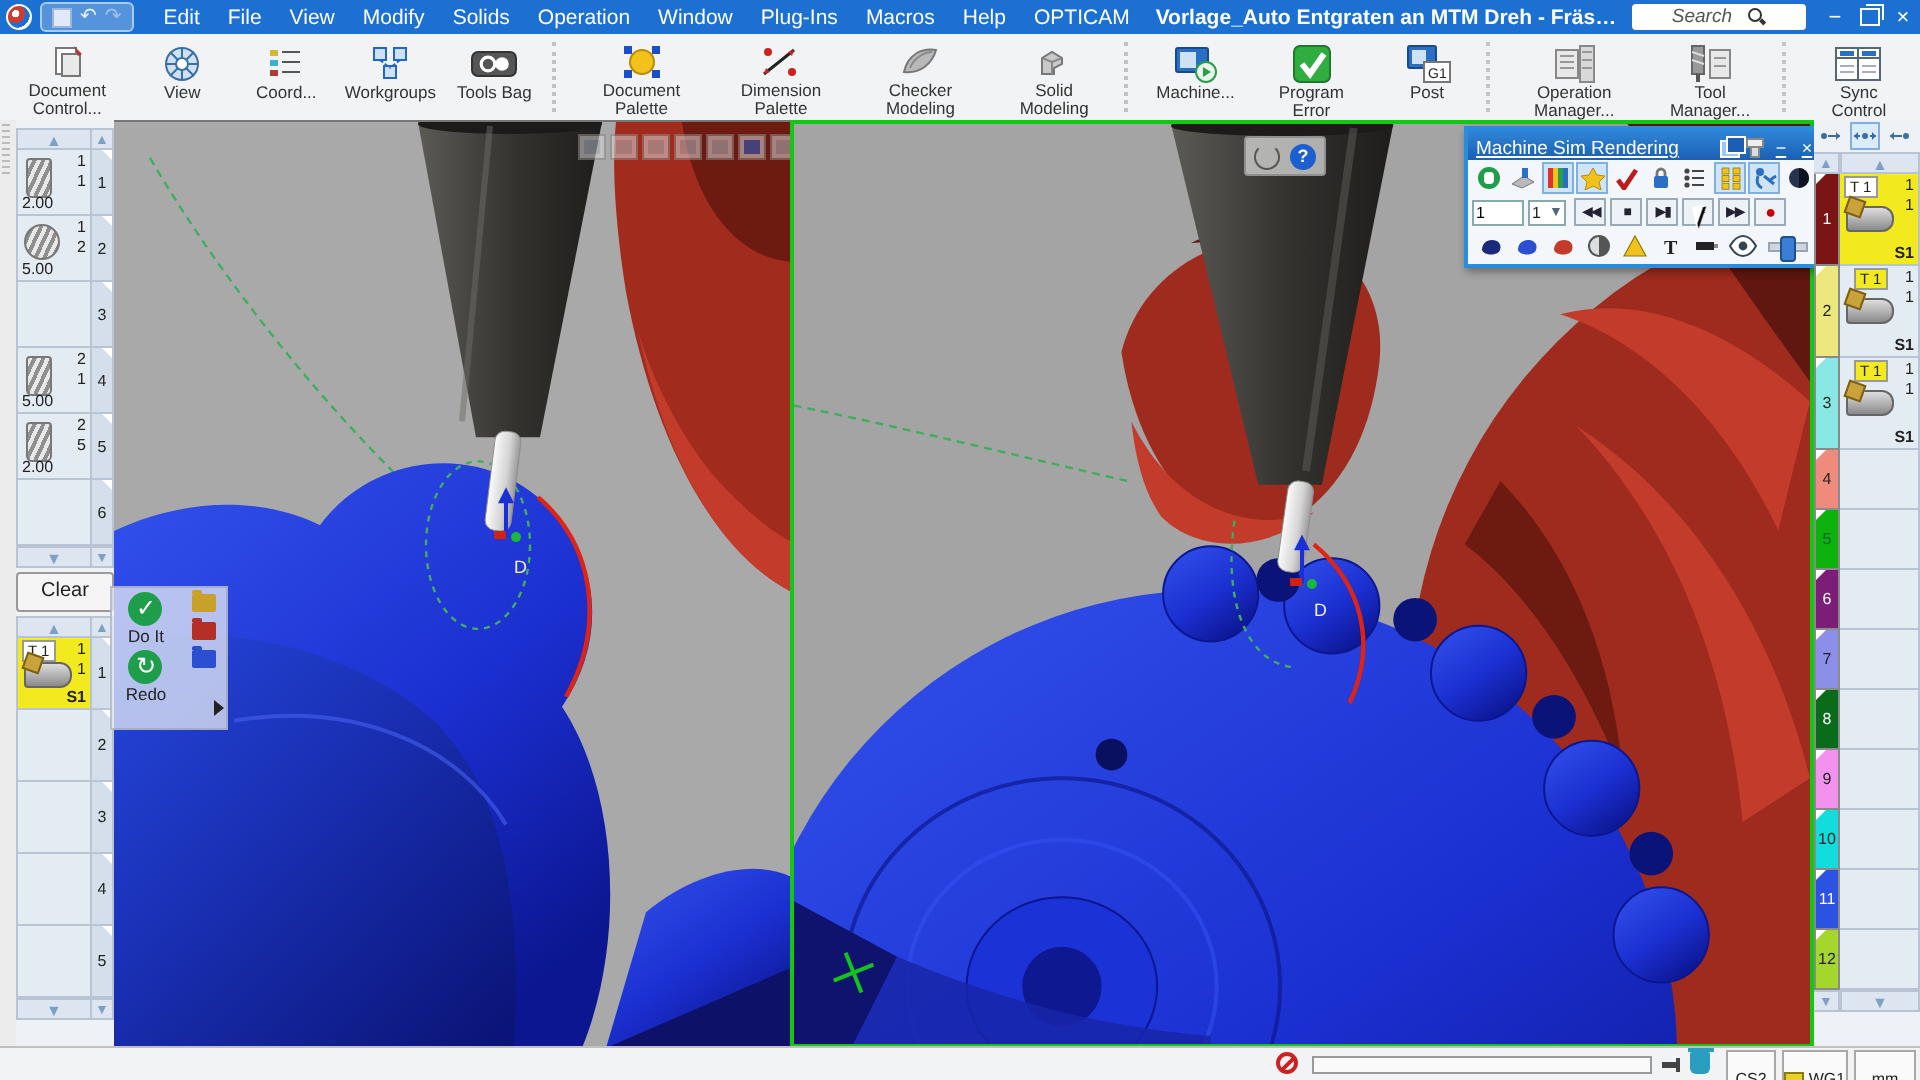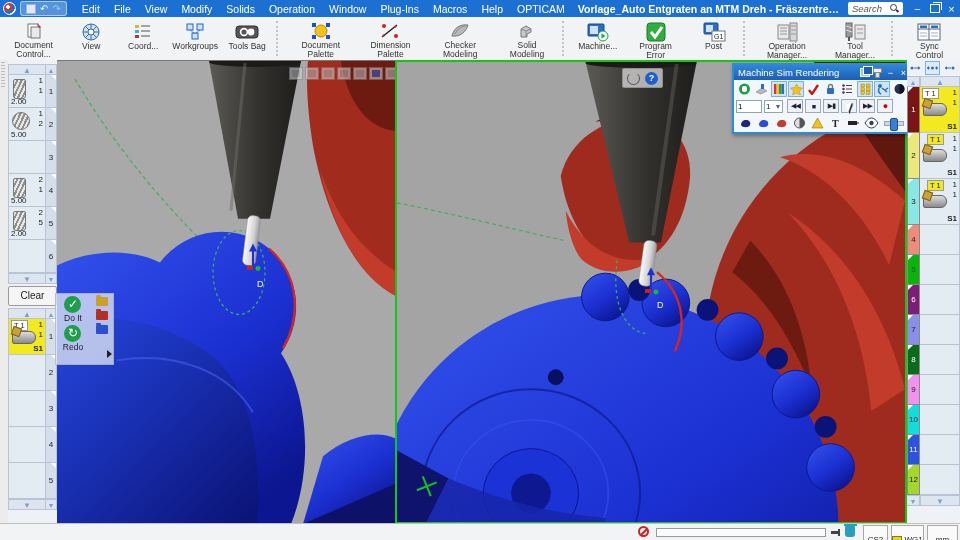--- a/index.html
+++ b/index.html
@@ -13,21 +13,21 @@
             border:1px solid #fff;box-sizing:border-box;}
   .qat{display:flex;align-items:center;background:rgba(255,255,255,.25);border:1px solid rgba(255,255,255,.5);
        border-radius:3px;height:13px;padding:0 3px;margin-right:8px;}
   .qat span{margin:0 2px;font-size:10px;line-height:11px;color:#eaf2ff;}
   .qat .floppy{width:8px;height:8px;background:#dfe9f7;border:1px solid #9db6d8;}
   #menubar{display:flex;}
   .menu-item{padding:1px 7px;font-size:10.5px;cursor:default;}
   #title-text{flex:1;text-align:center;font-size:10.5px;font-weight:bold;white-space:nowrap;
               overflow:hidden;text-overflow:ellipsis;padding:0 6px;}
   #search-box{display:flex;align-items:center;background:#fff;border-radius:2px;height:13px;
-              padding:0 4px;margin-right:6px;color:#555;}
+              padding:0 20px;margin-right:6px;color:#555;}
   #search-box .ph{font-style:italic;font-size:9.5px;margin-right:8px;}
   .mag{position:relative;width:9px;height:9px;}
   .mag::before{content:"";position:absolute;left:0;top:0;width:5px;height:5px;border:1.5px solid #333;border-radius:50%;}
   .mag::after{content:"";position:absolute;left:6px;top:6px;width:3px;height:1.5px;background:#333;transform:rotate(45deg);}
   .winbtn{width:17px;height:15px;display:flex;align-items:center;justify-content:center;font-size:11px;}
   .dbl-sq{position:relative;width:8px;height:7px;border:1px solid #fff;}
   .dbl-sq::before{content:"";position:absolute;left:2px;top:-3px;width:8px;height:7px;border:1px solid #fff;border-bottom:none;border-left:none;}
   
   #ribbon{position:absolute;left:0;top:17px;width:960px;height:43px;background:#f1f3f4;
           border-bottom:1px solid #b5b5b5;display:flex;align-items:stretch;}
@@ -101,22 +101,22 @@
   .gcirc{width:17px;height:17px;border-radius:50%;background:#1e9e4a;color:#fff;font-size:12px;line-height:17px;text-align:center;}
   .doit-btn .dlabel{font-size:8.5px;color:#222;}
   .fold-col{flex:1;display:flex;flex-direction:column;align-items:center;padding-top:3px;position:relative;}
   .folder{width:12px;height:9px;border-radius:1px;margin-bottom:5px;position:relative;}
   .folder::before{content:"";position:absolute;left:0;top:-2px;width:5px;height:2px;background:inherit;border-radius:1px 1px 0 0;}
   .f-gold{background:#c8a02a;} .f-red{background:#b43026;} .f-blue{background:#2b4fd0;}
   .flyout{position:absolute;right:1px;bottom:6px;width:0;height:0;border-top:4px solid transparent;border-bottom:4px solid transparent;border-left:5px solid #222;}
   
   #sim-palette{position:absolute;left:732px;top:63px;width:176px;background:#f3f6fa;
                border:2px solid #2a8cdc;box-shadow:1px 2px 4px rgba(0,0,0,.35);}
-  #sim-title{height:15px;background:linear-gradient(#2f86d8,#1b5fb4);color:#fff;display:flex;align-items:center;
-             font-size:9.5px;padding-left:4px;}
+  #sim-title{height:15px;background:linear-gradient(#2f86d8,#1b5fb4);color:#fff;display:flex;align-items:flex-end;
+             font-size:9.5px;padding-left:4px;text-decoration:underline;}
   #sim-title .spacer{flex:1;}
   .sim-tbtn{width:13px;height:12px;display:flex;align-items:center;justify-content:center;color:#fff;font-size:9px;}
   .tiny-wins{position:relative;width:8px;height:7px;border:1px solid #fff;background:#9ec7ee;}
   .tiny-wins::before{content:"";position:absolute;left:2px;top:-3px;width:8px;height:7px;border:1px solid #fff;background:#1b5fb4;}
   .pinshape{width:3px;height:8px;background:#ddd;border:1px solid #888;}
   .pinshape::before{content:"";display:block;width:7px;height:3px;background:#eee;border:1px solid #888;margin:-1px 0 0 -3px;}
   .sim-row{display:flex;align-items:center;padding:1px 2px;}
   .sim-ic{width:15px;height:14px;margin:0 0.5px;border:1px solid transparent;display:flex;align-items:center;justify-content:center;}
   .sim-ic.active{background:#cfe4f7;border-color:#7fb0e0;}
   .sim-ic svg{display:block;}

